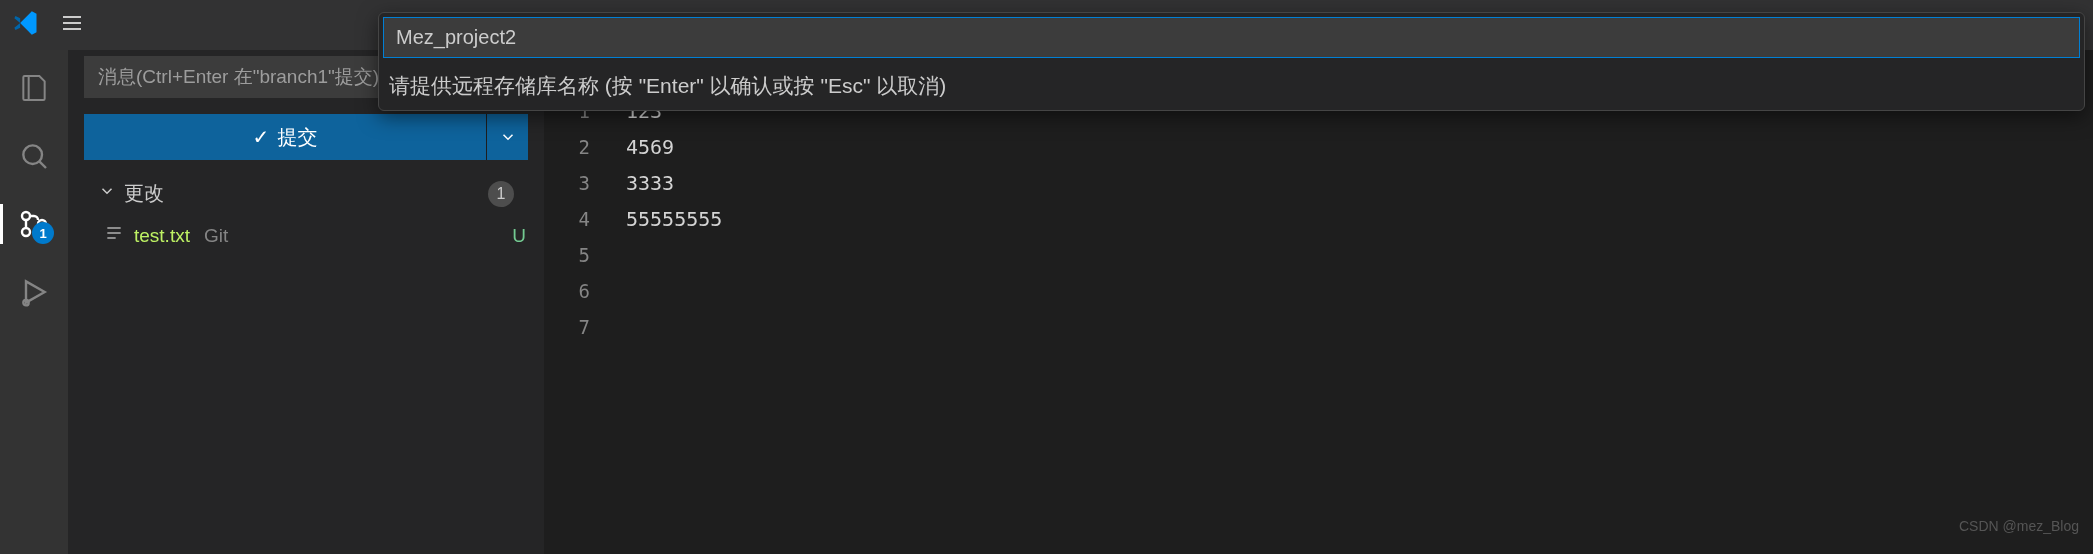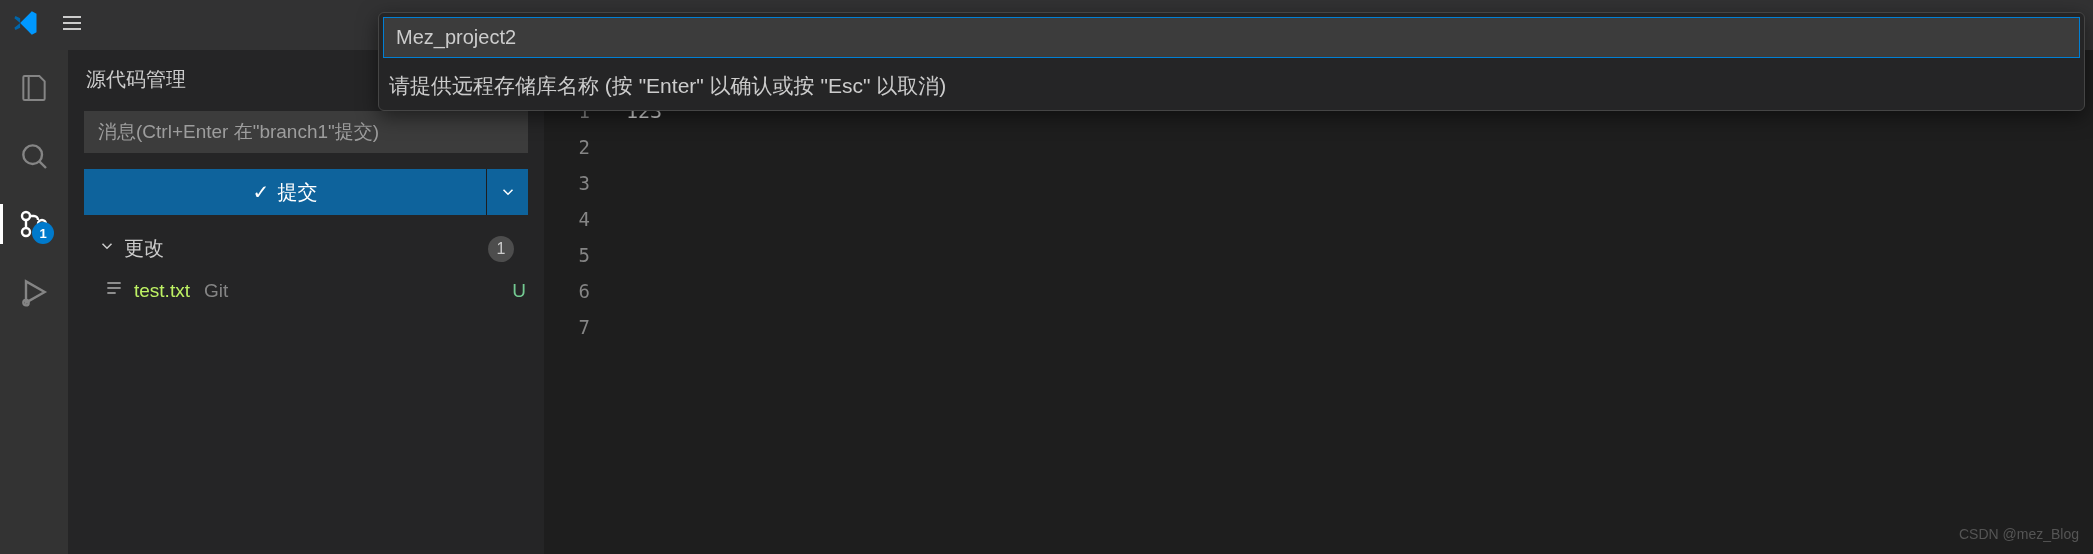--- a/index.html
+++ b/index.html
@@ -211,21 +211,21 @@
       font-size: 20px;
       color: #cccccc;
     }
     .quick-input-hint {
       padding: 14px 6px 6px 6px;
       font-size: 21px;
       color: #cccccc;
     }
     .watermark {
       position: absolute;
-      bottom: 12px;
+      bottom: 20px;
       right: 14px;
       font-size: 14px;
       color: #555;
     }
     .chevron svg { width: 18px; height: 18px; }
   </style>
 </head>
 <body>
 
 <div class="title-bar">
@@ -268,30 +268,20 @@
     </div>
     <div class="activity-icon">
       <svg viewBox="0 0 24 24" fill="none" stroke="currentColor" stroke-width="1.8">
           <polygon points="6 4 20 12 6 20 6 4"></polygon>
           <circle cx="6" cy="20" r="2"></circle>
         </svg>
     </div>
   </div>
 
   <div class="sidebar">
-    <div class="sidebar-header">
-      <span class="sidebar-title">源代码管理</span>
-      <div class="sidebar-actions">
-        <span><svg viewBox="0 0 24 24" stroke="currentColor" stroke-width="2">
-              <line x1="4" y1="6" x2="20" y2="6"></line>
-              <line x1="4" y1="12" x2="20" y2="12"></line>
-              <line x1="4" y1="18" x2="20" y2="18"></line>
-            </svg></span>
-      </div>
-    </div>
     <input class="commit-input" placeholder="消息(Ctrl+Enter 在&quot;branch1&quot;提交)" style="">
     <div class="commit-btn-row">
       <div class="commit-btn">
         <span>✓</span>
         <span>提交</span>
       </div>
       <div class="commit-dropdown">
         <svg viewBox="0 0 24 24" fill="none" stroke="currentColor" stroke-width="2">
             <polyline points="6 9 12 15 18 9"></polyline>
           </svg>
@@ -334,20 +324,23 @@
           <div>1</div>
           <div>2</div>
           <div>3</div>
           <div>4</div>
           <div>5</div>
           <div>6</div>
           <div>7</div>
         </div>
       <div class="code" id="code">
           <div>123</div>
+          <div>4569</div>
+          <div>3333</div>
+          <div>55555555</div>
         </div>
     </div>
   </div>
 </div>
 
 <div class="quick-input">
   <input class="quick-input-field" value="Mez_project2" style="">
   <div class="quick-input-hint">请提供远程存储库名称 (按 "Enter" 以确认或按 "Esc" 以取消)</div>
 </div>
 

